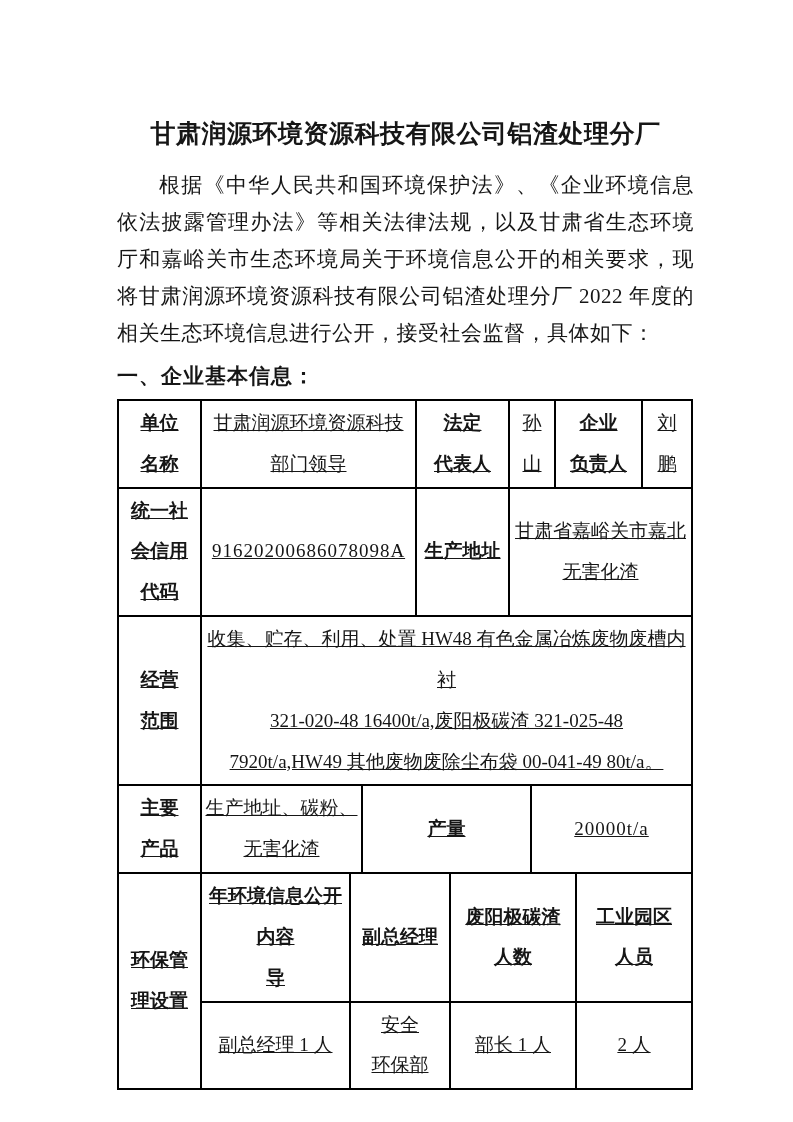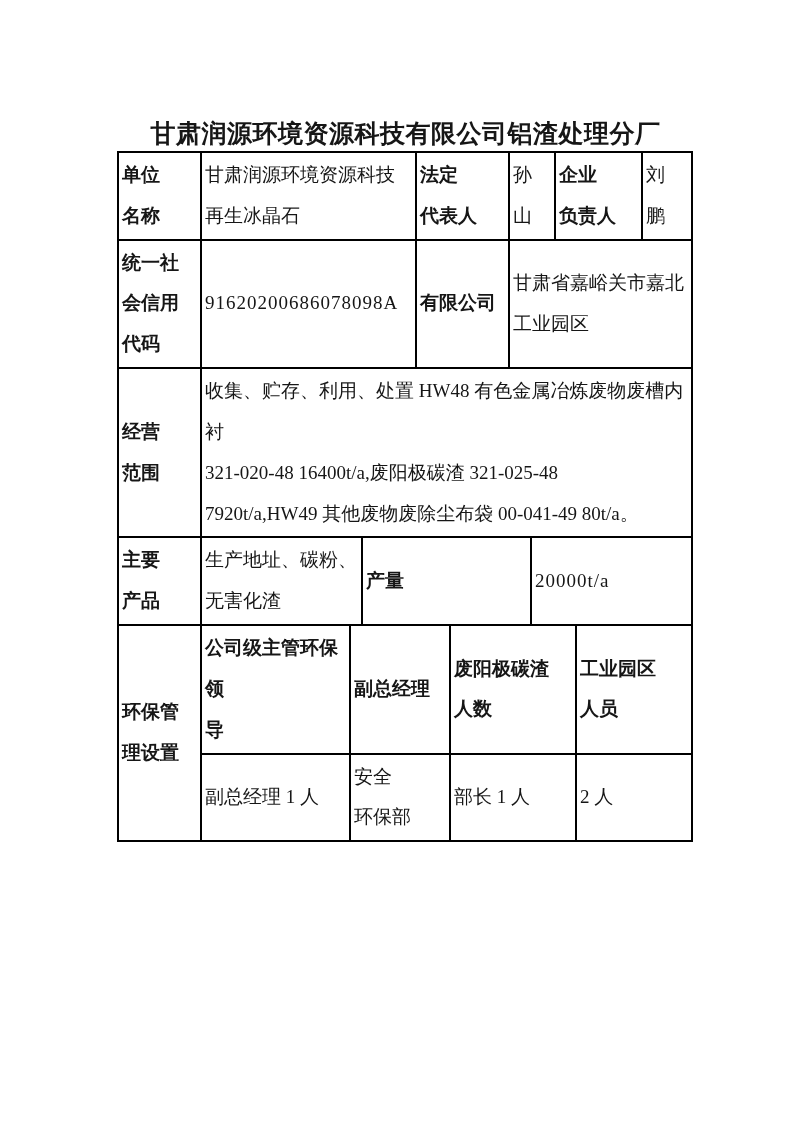--- a/index.html
+++ b/index.html
@@ -48,26 +48,28 @@
     font-family: "Liberation Sans", "DejaVu Sans", sans-serif;
     letter-spacing: 1px;
   }
   table.info {
     border-collapse: collapse;
     table-layout: fixed;
     width: 574px;
   }
   table.info td {
     border: 2px solid #000000;
+    text-align: center;
     vertical-align: middle;
     font-size: 19px;
     line-height: 2.15;
     padding: 2px 3px;
     white-space: pre-line;
     overflow: hidden;
+    text-decoration: underline;
   }
   td.lbl {
     font-weight: bold;
   }
   td.num {
     font-size: 20px;
     letter-spacing: 1px;
   }
   td.hdr {
     font-family: "Liberation Sans", "DejaVu Sans", sans-serif;
@@ -90,21 +92,23 @@
   tr.r5a { height: 67px; }
   tr.r5b { height: 47px; }
 </style>
 </head>
 <body>
 
 <div class="page">
 
   <h1 class="doc-title">甘肃润源环境资源科技有限公司铝渣处理分厂</h1>
 
+  <p class="intro">根据《中华人民共和国环境保护法》、《企业环境信息依法披露管理办法》等相关法律法规，以及甘肃省生态环境厅和嘉峪关市生态环境局关于环境信息公开的相关要求，现将甘肃润源环境资源科技有限公司铝渣处理分厂 2022 年度的相关生态环境信息进行公开，接受社会监督，具体如下：</p>
 
+  <h2 class="section-heading">一、企业基本信息：</h2>
 
   <table class="info">
     <colgroup>
       <col style="width:83px">
         <col style="width:149px">
         <col style="width:12px">
       <col style="width:54px">
         <col style="width:34px">
         <col style="width:59px">
       <col style="width:22px">
@@ -112,39 +116,39 @@
         <col style="width:21px">
       <col style="width:66px">
         <col style="width:50px">
     </colgroup>
 
     <tbody>
         <tr class="r1">
       <td class="lbl">单位
 名称</td>
       <td colspan="3">甘肃润源环境资源科技
-再生冰晶石</td>
+部门领导</td>
       <td class="lbl" colspan="2">法定
 代表人</td>
       <td colspan="2">孙
 山</td>
       <td class="lbl" colspan="2">企业
 负责人</td>
       <td>刘
 鹏</td>
     </tr>
 
     <tr class="r2">
       <td class="lbl">统一社
 会信用
 代码</td>
       <td class="num" colspan="3">91620200686078098A</td>
-      <td class="lbl" colspan="2">有限公司</td>
+      <td class="lbl" colspan="2">生产地址</td>
       <td colspan="5">甘肃省嘉峪关市嘉北
-工业园区</td>
+无害化渣</td>
     </tr>
 
     <tr class="r3">
       <td class="lbl">经营
 范围</td>
       <td colspan="10">收集、贮存、利用、处置 HW48 有色金属冶炼废物废槽内衬
 321-020-48 16400t/a,废阳极碳渣 321-025-48
 7920t/a,HW49 其他废物废除尘布袋 00-041-49  80t/a。</td>
     </tr>
 
@@ -153,21 +157,21 @@
 产品</td>
       <td colspan="2">生产地址、碳粉、
 无害化渣</td>
       <td class="lbl" colspan="4">产量</td>
       <td class="num" colspan="4">20000t/a</td>
     </tr>
 
     <tr class="r5a">
       <td class="lbl" rowspan="2">环保管
 理设置</td>
-      <td class="hdr">公司级主管环保领
+      <td class="hdr">年环境信息公开内容
 导</td>
       <td class="hdr" colspan="3">副总经理</td>
       <td class="hdr" colspan="4">废阳极碳渣
 人数</td>
       <td class="hdr" colspan="2">工业园区
 人员</td>
     </tr>
 
     <tr class="r5b">
       <td class="sub">副总经理 1 人</td>

